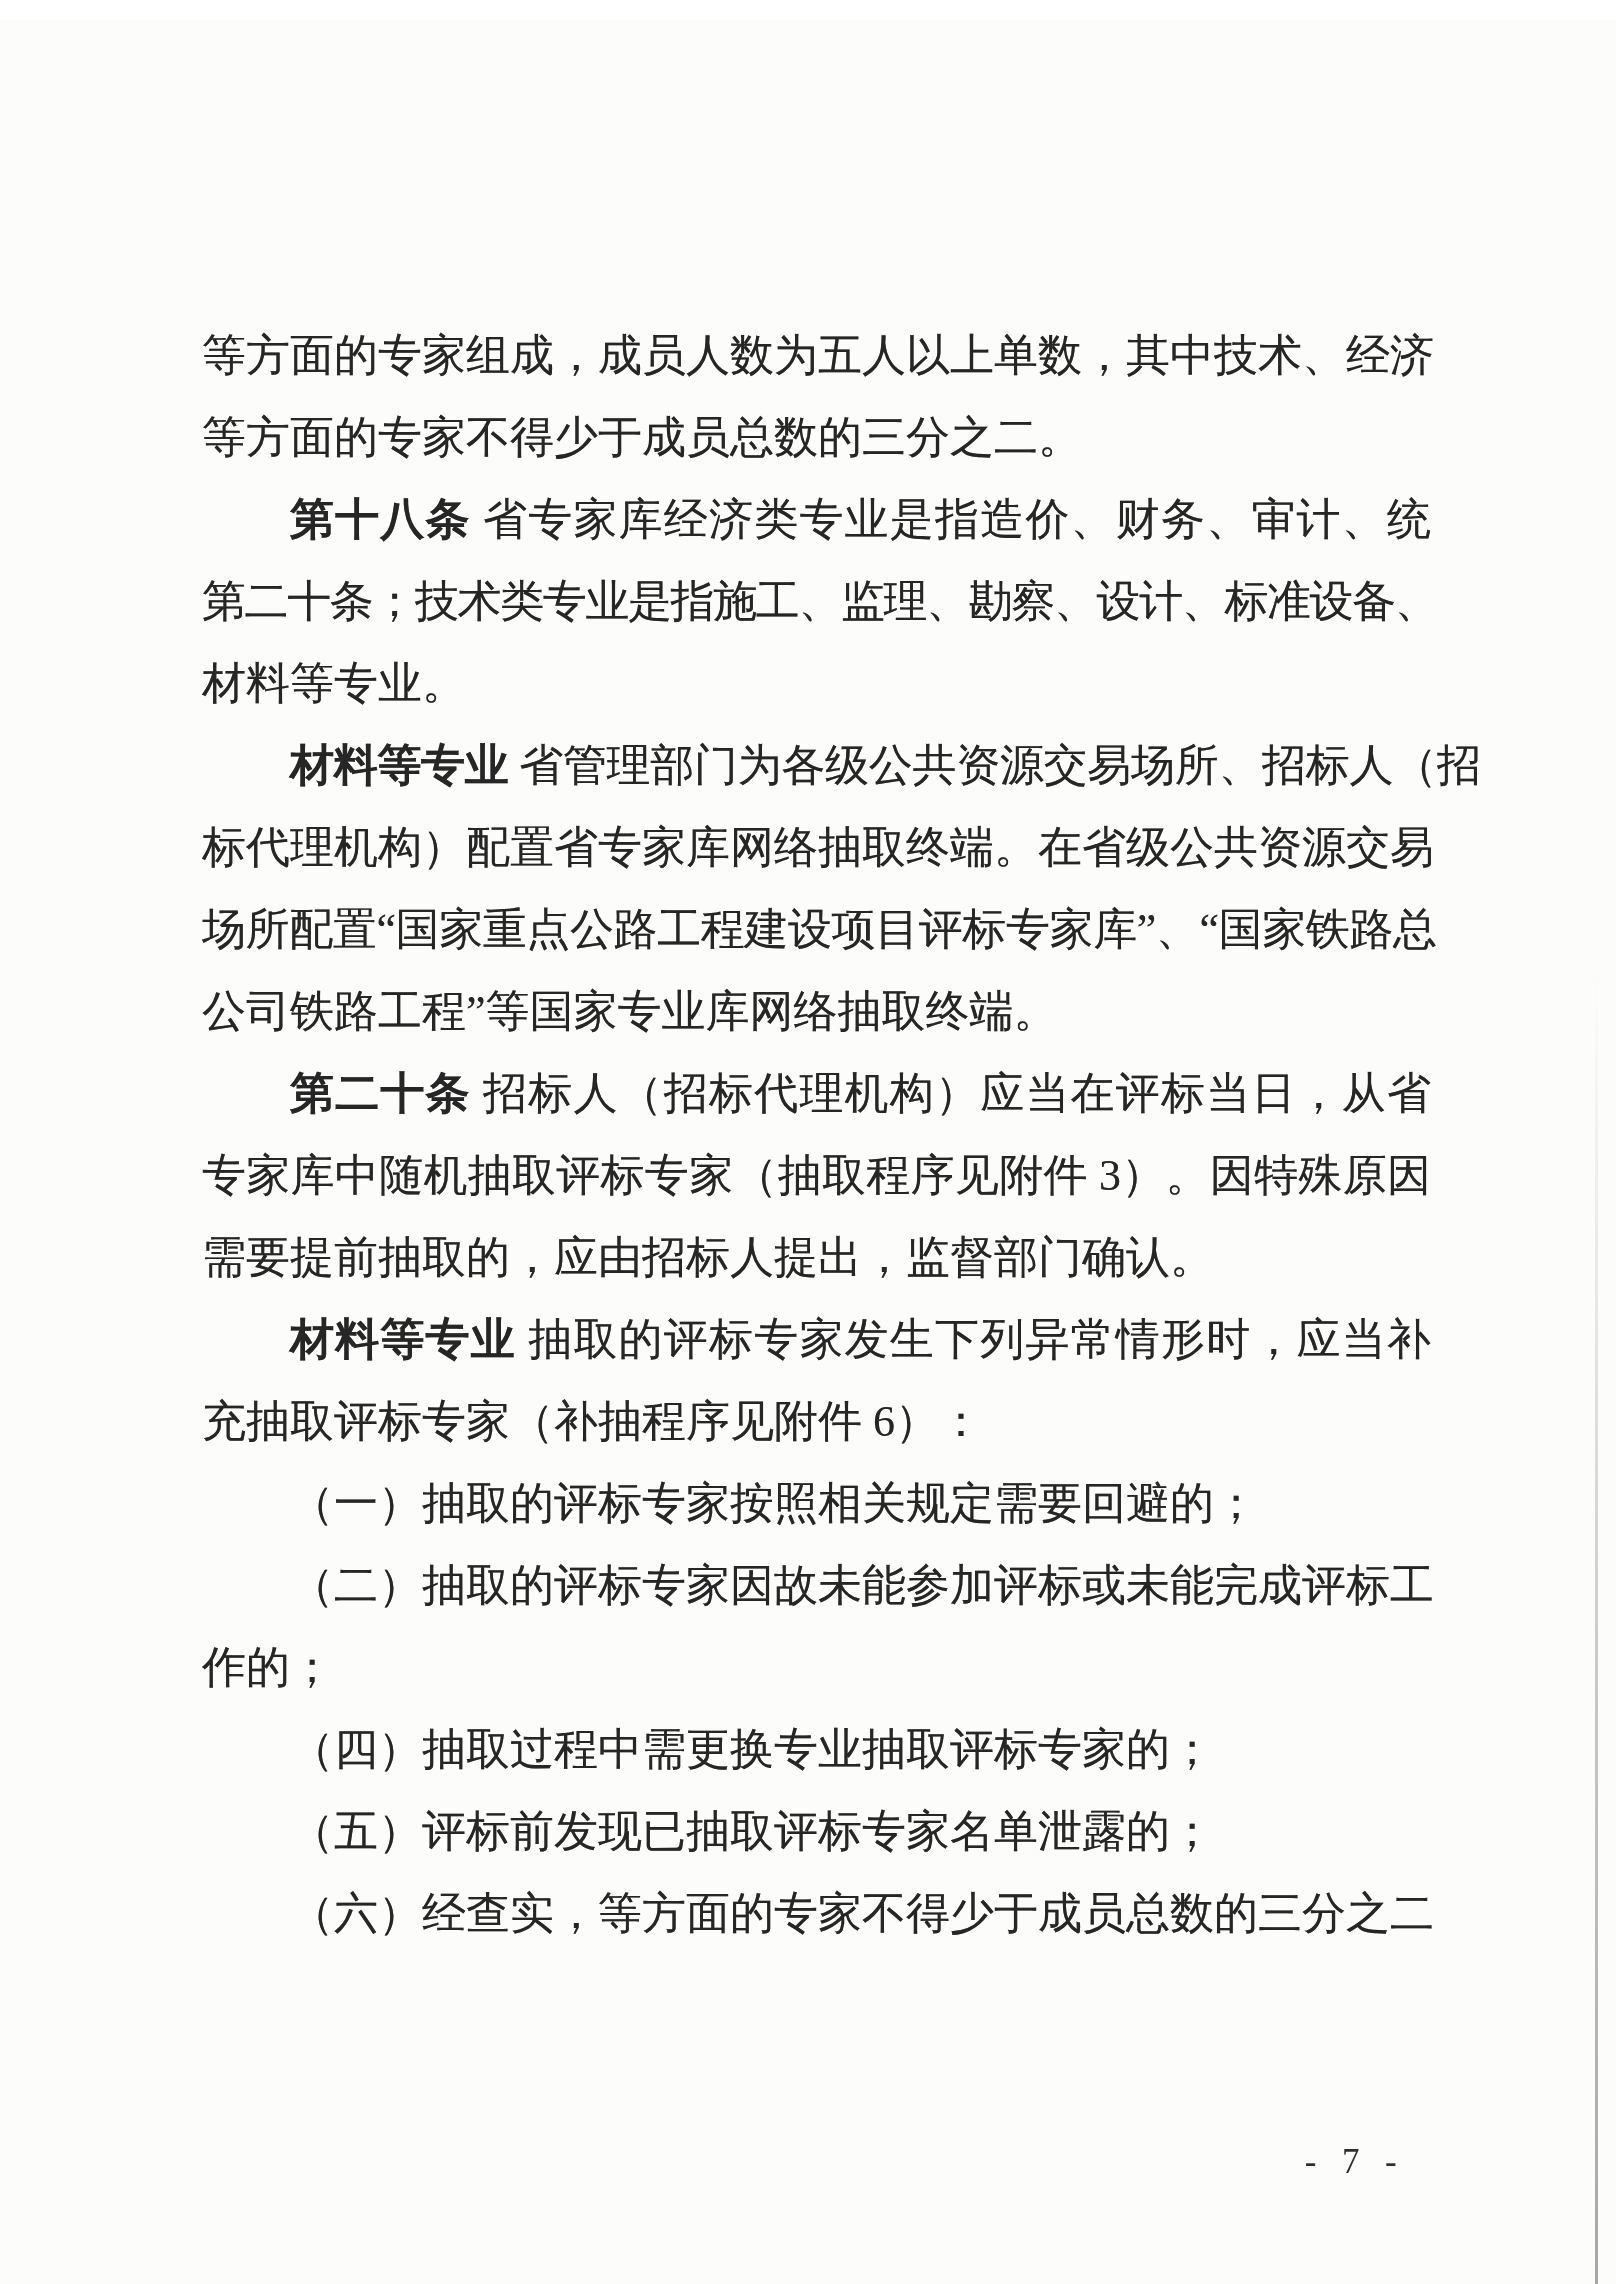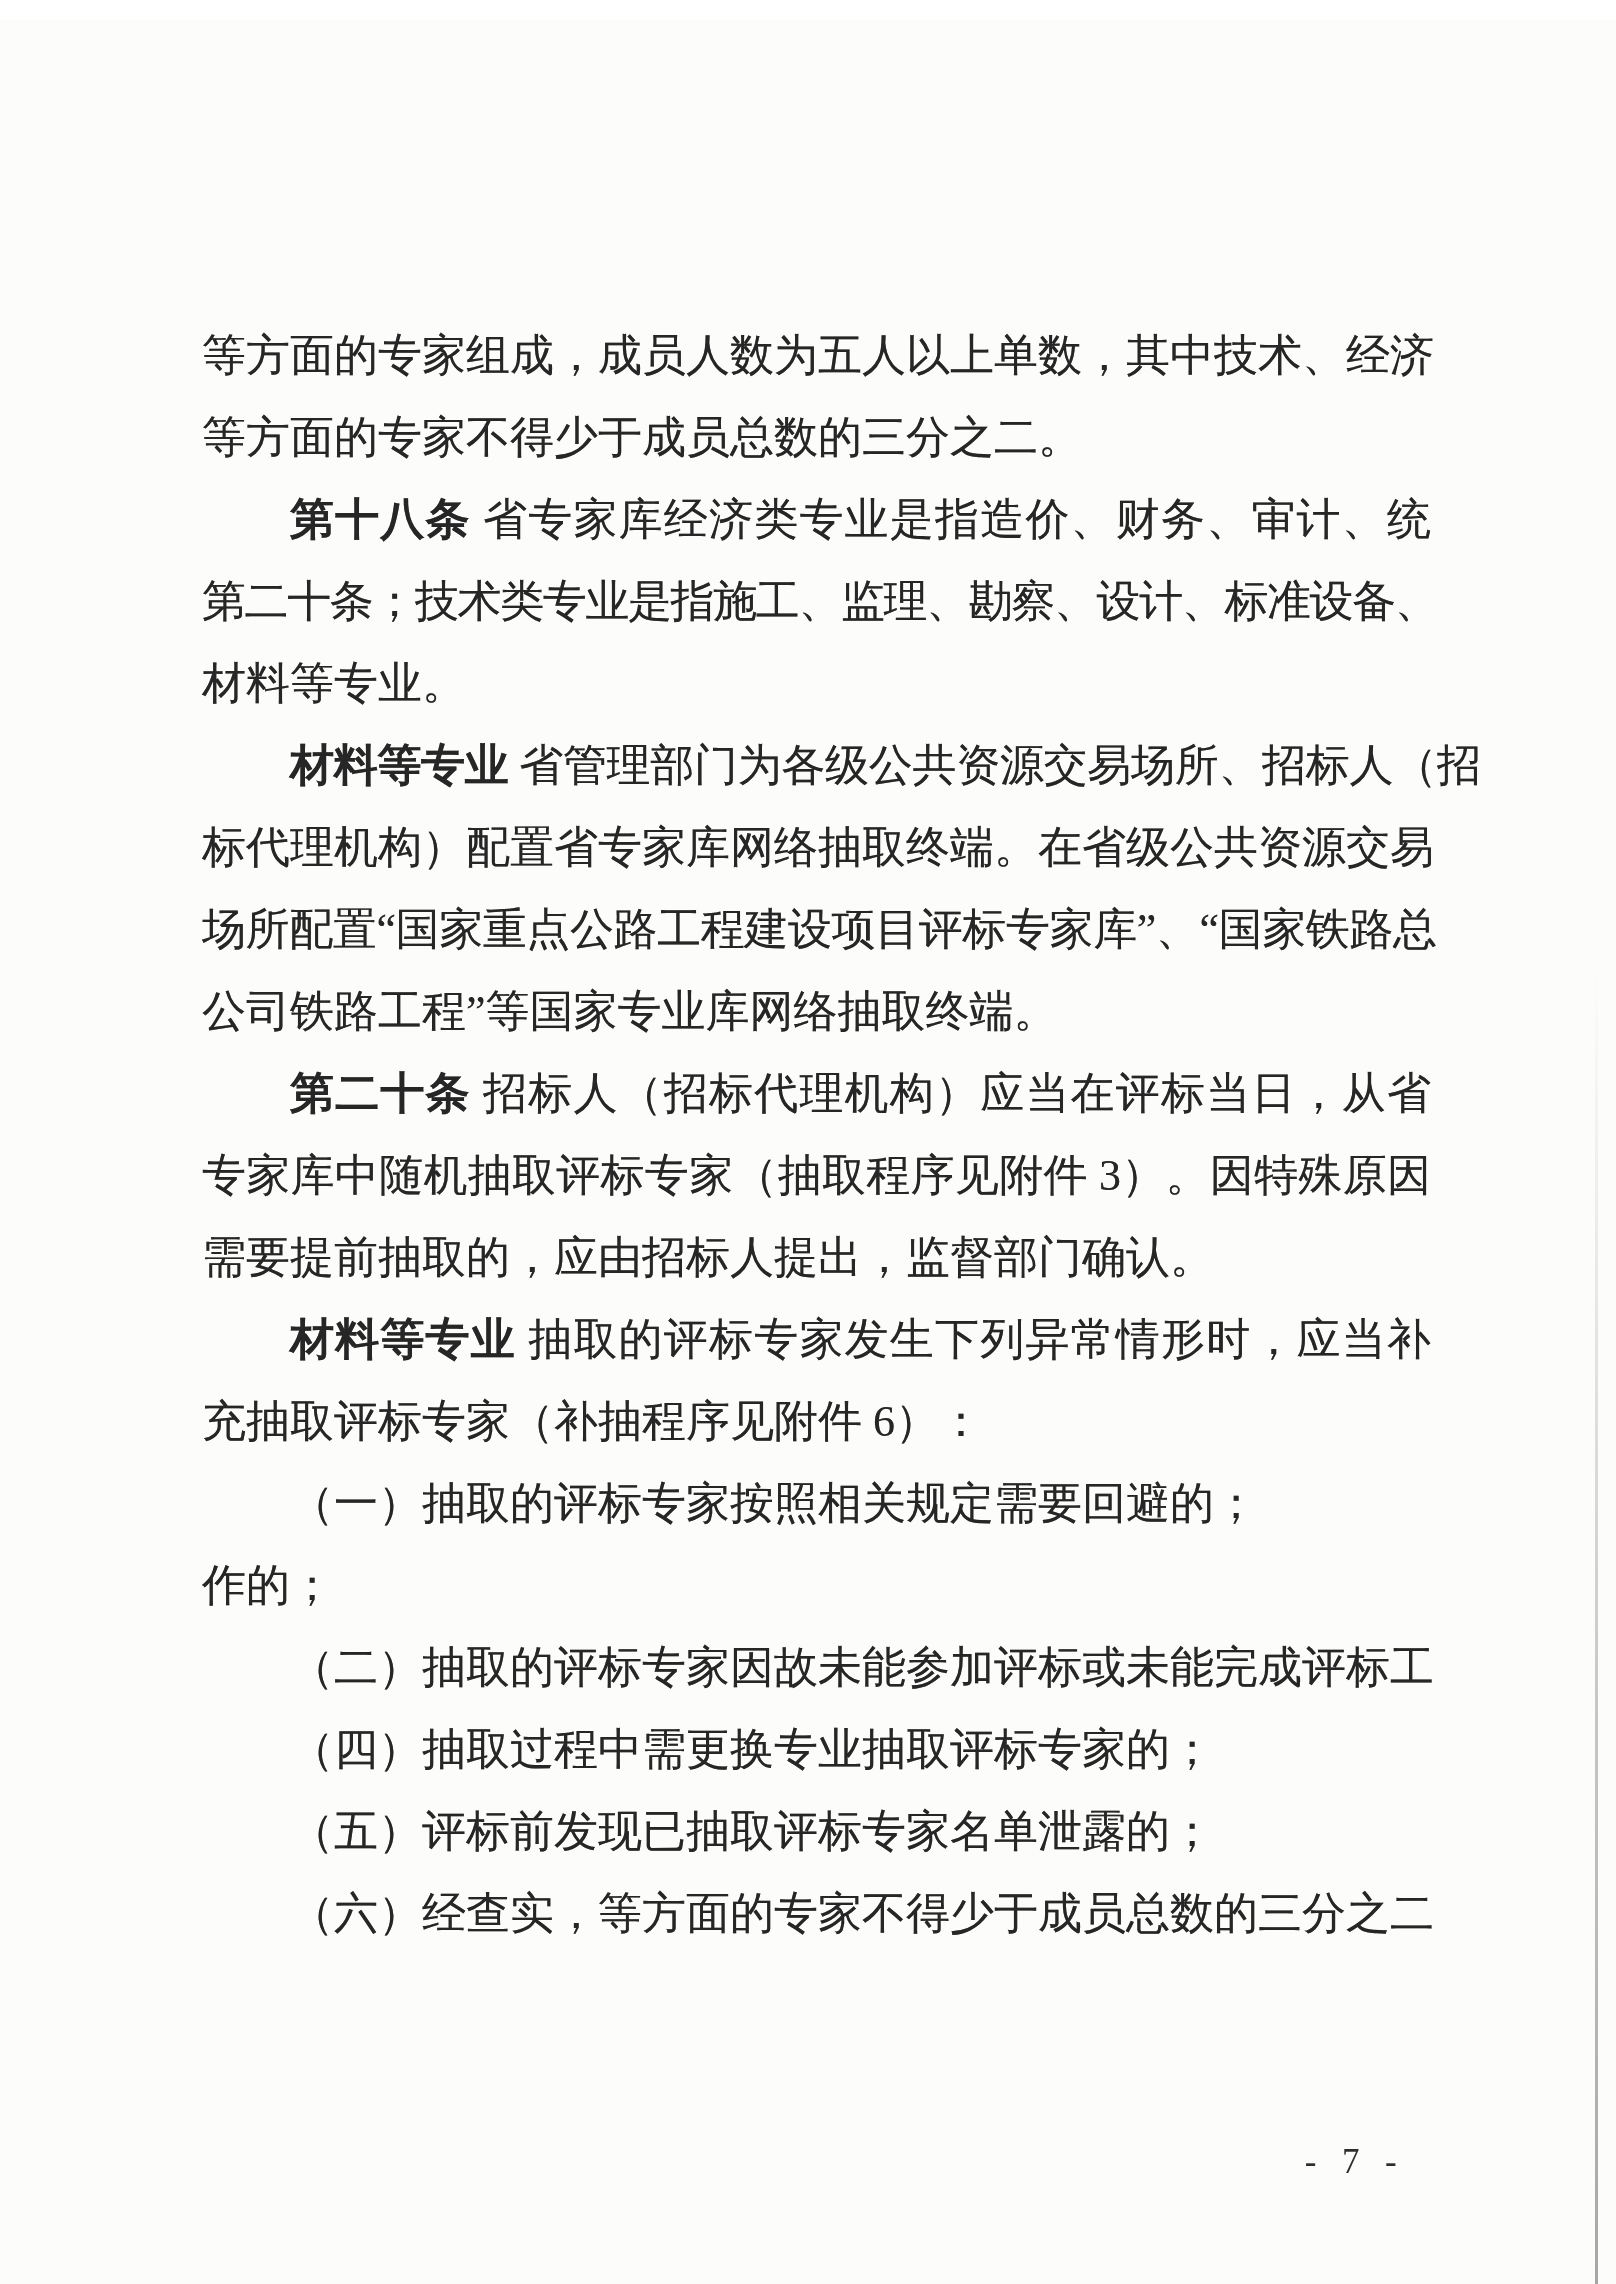--- a/index.html
+++ b/index.html
@@ -85,22 +85,22 @@
       <div class="line j ind" style="letter-spacing: -0.3px;"><b>材料等专业</b> 省管理部门为各级公共资源交易场所、招标人（招</div>
       <div class="line j">标代理机构）配置省专家库网络抽取终端。在省级公共资源交易</div>
       <div class="line j" style="letter-spacing: -0.4px;">场所配置“国家重点公路工程建设项目评标专家库”、“国家铁路总</div>
       <div class="line">公司铁路工程”等国家专业库网络抽取终端。</div>
       <div class="line j ind"><b>第二十条</b> 招标人（招标代理机构）应当在评标当日，从省</div>
       <div class="line j">专家库中随机抽取评标专家（抽取程序见附件 3）。因特殊原因</div>
       <div class="line">需要提前抽取的，应由招标人提出，监督部门确认。</div>
       <div class="line j ind"><b>材料等专业</b> 抽取的评标专家发生下列异常情形时，应当补</div>
       <div class="line">充抽取评标专家（补抽程序见附件 6）：</div>
       <div class="line ind">（一）抽取的评标专家按照相关规定需要回避的；</div>
+      <div class="line j ind">（二）抽取的评标专家因故未能参加评标或未能完成评标工</div>
       <div class="line">作的；</div>
-      <div class="line j ind">（二）抽取的评标专家因故未能参加评标或未能完成评标工</div>
       <div class="line ind">（四）抽取过程中需更换专业抽取评标专家的；</div>
       <div class="line ind">（五）评标前发现已抽取评标专家名单泄露的；</div>
       <div class="line j ind">（六）经查实，等方面的专家不得少于成员总数的三分之二</div>
     </div>
   <div class="page-number">- 7 -</div>
   <div class="scan-line"></div>
 </div>
 
 
 </body></html>

